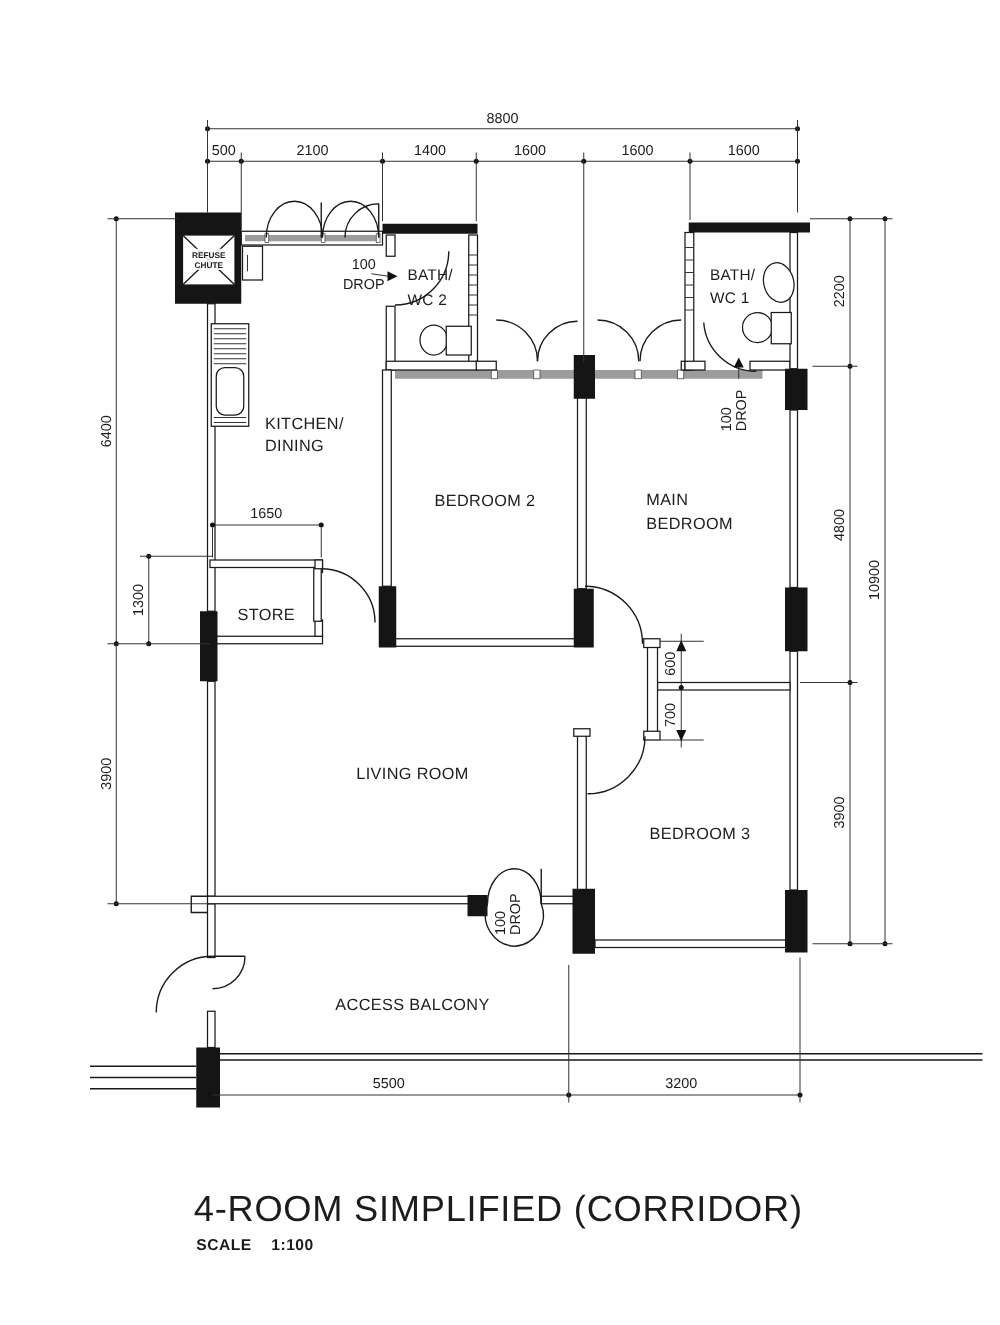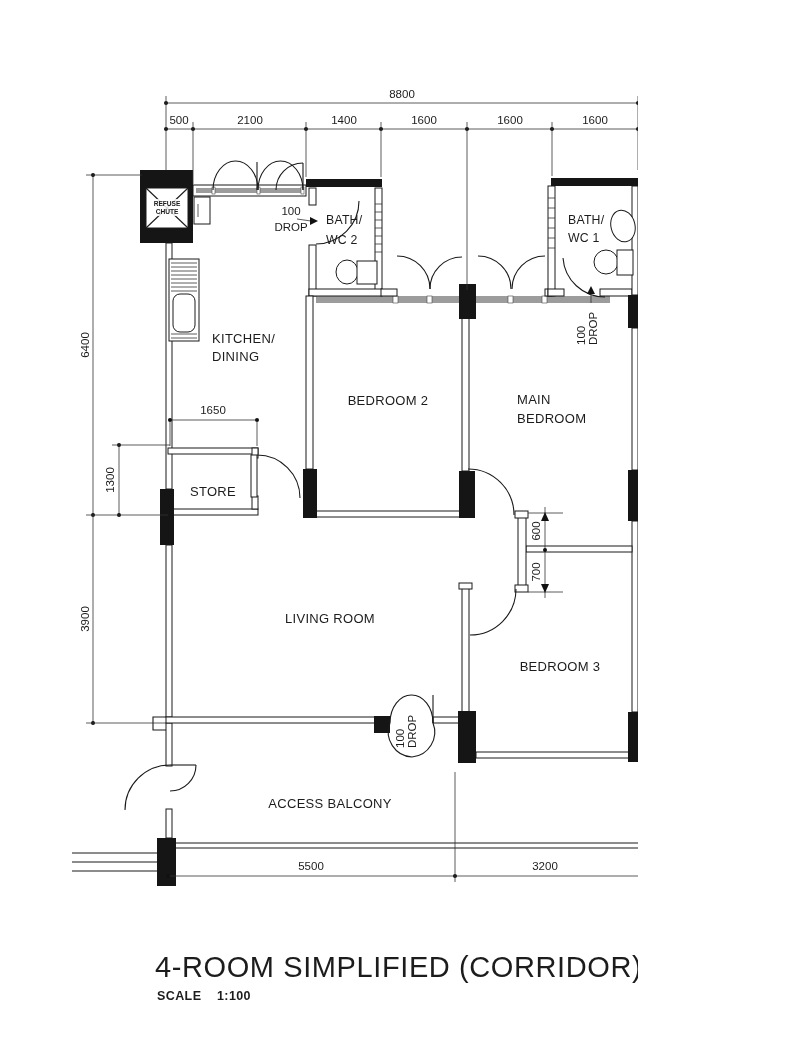--- a/index.html
+++ b/index.html
@@ -1,16 +1,16 @@
 <!DOCTYPE html>
 <html><head>
 <meta charset="utf-8">
 <style>
   html,body{margin:0;padding:0;background:#fff;}
-  .page{position:relative;width:638px;height:1060px;background:#fff;overflow:hidden;}
+  .page{position:relative;width:800px;height:1060px;background:#fff;overflow:hidden;}
   svg text{font-family:"Liberation Sans",sans-serif;fill:#1c1c1c;}
   .w{fill:#fff;stroke:#1a1a1a;stroke-width:1;}
   .b{fill:#151515;stroke:none;}
   .ln{stroke:#1a1a1a;stroke-width:1.1;fill:none;}
   .thin{stroke:#333;stroke-width:0.8;fill:none;}
   .gray{fill:#9c9c9c;stroke:none;}
   .jam{fill:#fff;stroke:#444;stroke-width:0.6;}
   .dot{fill:#111;stroke:none;}
   .arr{fill:#111;stroke:none;}
   .rl{font-size:13px;letter-spacing:.3px;}

